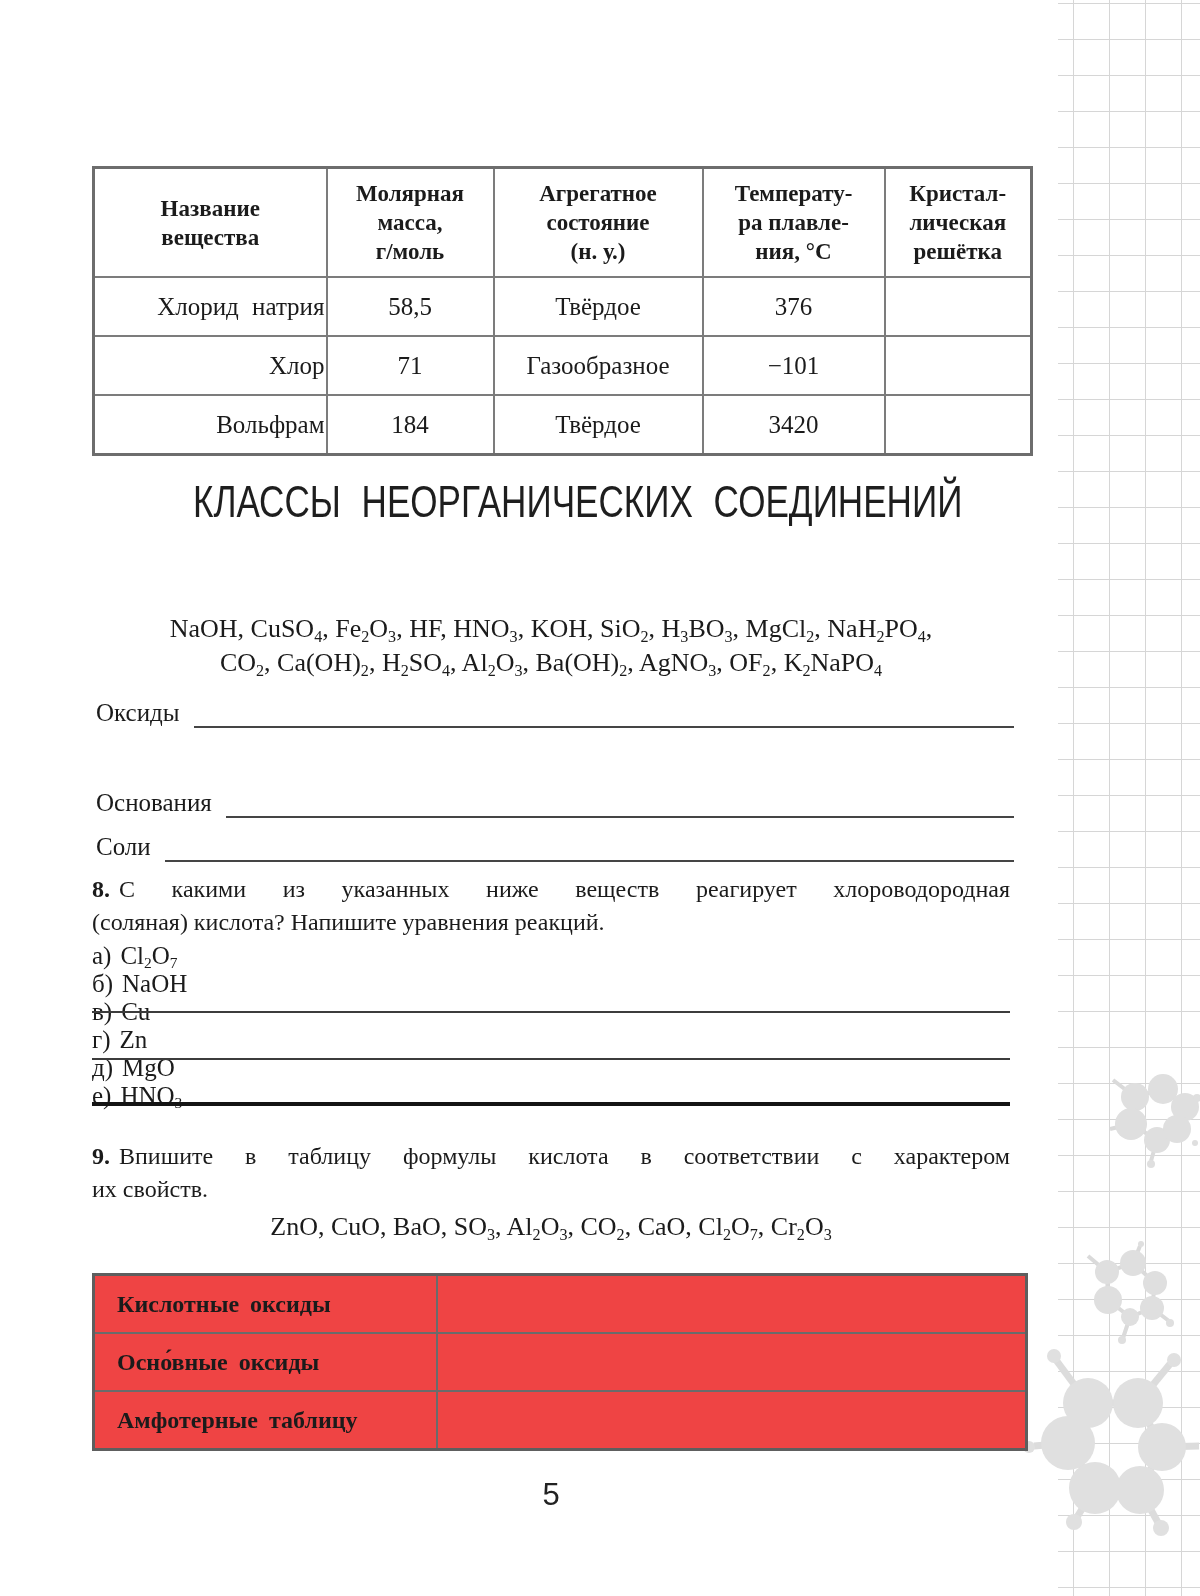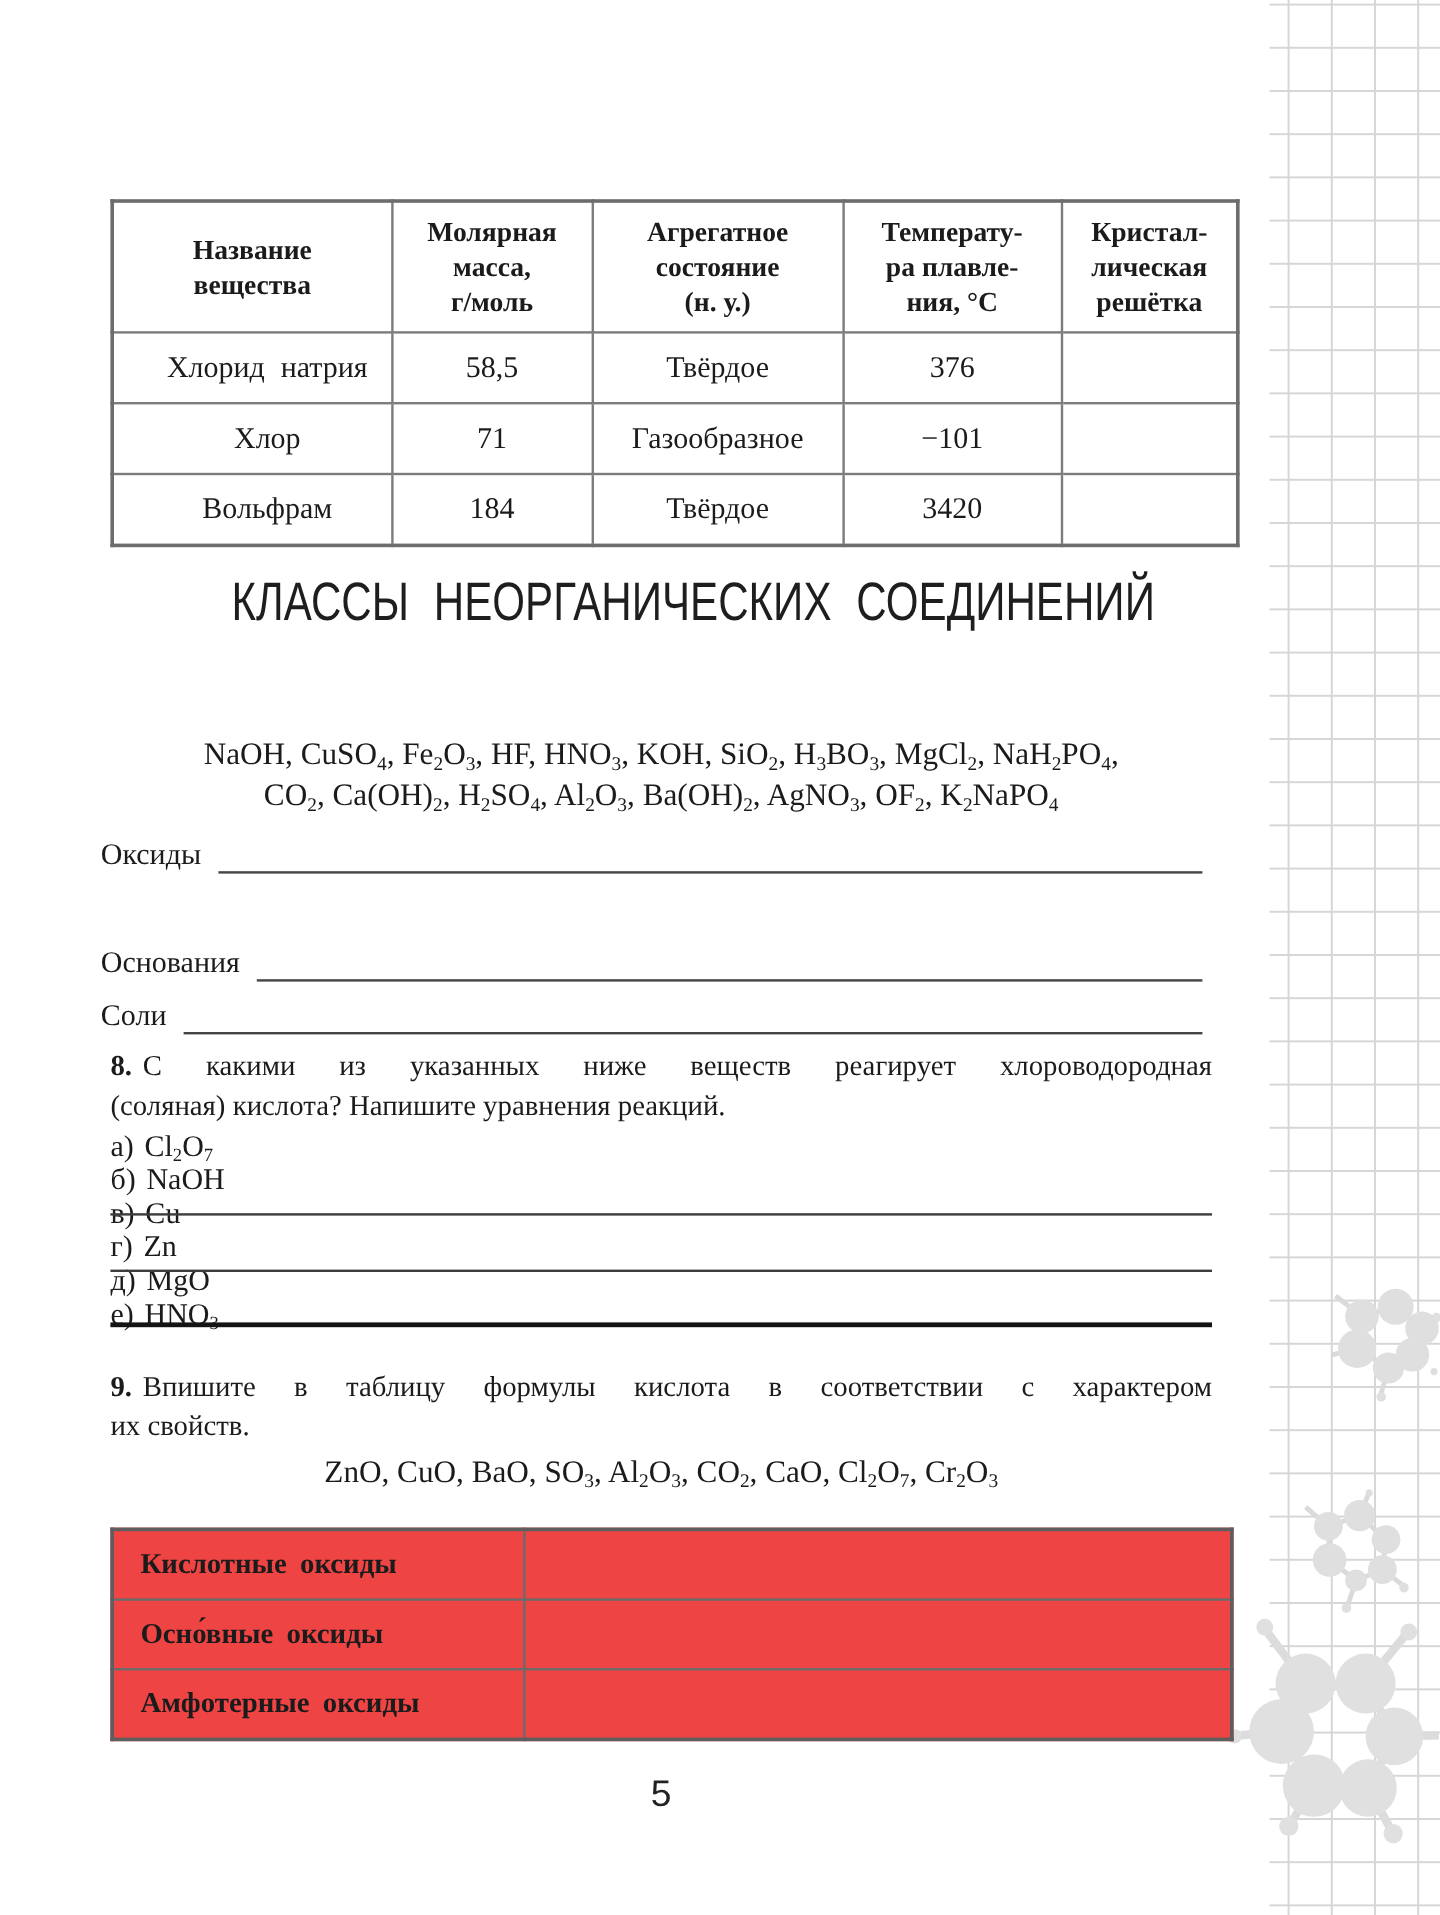--- a/index.html
+++ b/index.html
@@ -16,37 +16,37 @@
   .molecules{position:absolute;left:0;top:0;z-index:1;pointer-events:none;}
 
   
   table.t1{position:absolute;left:92px;top:166px;width:938px;z-index:2;
     border-collapse:collapse;table-layout:fixed;background:#fff;
     border:3px solid #6d6d6d;}
   table.t1 th,table.t1 td{border:2px solid #7c7c7c;}
   table.t1 th{height:103px;font-weight:bold;font-size:23px;line-height:29px;
     text-align:center;vertical-align:middle;white-space:pre-line;padding:2px 4px;}
   table.t1 td{height:55px;font-size:25px;text-align:center;vertical-align:middle;}
-  table.t1 td.name{text-align:center;padding-left:26px;word-spacing:7px;margin-top:21px;}
+  table.t1 td.name{text-align:right;padding-left:26px;word-spacing:7px;margin-top:21px;}
 
   .title{position:absolute;left:92px;top:476px;width:918px;margin:0;z-index:2;
     font-family:"Liberation Sans",sans-serif;font-weight:400;font-size:45px;
     text-align:center;color:#1e1e1e;letter-spacing:0px;word-spacing:14px;
     transform:scaleX(0.78);transform-origin:50% 50%;white-space:nowrap;}
 
   .para{position:absolute;left:92px;width:918px;z-index:2;
     font-size:24px;line-height:33px;text-align:left;}
   .para .l1{text-align:justify;text-align-last:justify;}
   .num{font-weight:bold;margin-right:9px;}
 
   .chemline{position:absolute;left:92px;width:918px;z-index:2;
     font-size:26px;line-height:34px;text-align:center;white-space:nowrap;}
   sub{font-size:0.62em;vertical-align:-0.28em;line-height:0;}
 
-  .blank-row{position:absolute;left:84px;width:918px;height:36px;z-index:2;
+  .blank-row{position:absolute;left:96px;width:918px;height:36px;z-index:2;
     display:flex;align-items:flex-end;}
   .blabel{font-size:25px;line-height:30px;flex:0 0 auto;margin-right:14px;}
   .bline{flex:1 1 auto;border-bottom:2px solid #454545;height:32px;}
 
   .options{position:absolute;left:92px;top:942px;width:918px;z-index:2;
     display:flex;justify-content:center;font-size:25px;flex-direction:column;}
   .opt .k{margin-right:9px;}
 
   .ans-line{position:absolute;left:92px;width:918px;border-bottom:2px solid #3c3c3c;z-index:2;}
   .ans-line.thick{border-bottom:4px solid #141414;}
@@ -227,21 +227,21 @@
     <tbody>
       <tr>
         <th>Кислотные оксиды</th>
         <td></td>
       </tr>
       <tr>
         <th>Осно́вные оксиды</th>
         <td></td>
       </tr>
       <tr>
-        <th>Амфотерные оксиды</th>
+        <th>Амфотерные таблицу</th>
         <td></td>
       </tr>
     </tbody>
   </table>
 
   <div class="page-num">5</div>
 
 </div>
 
 </body></html>

